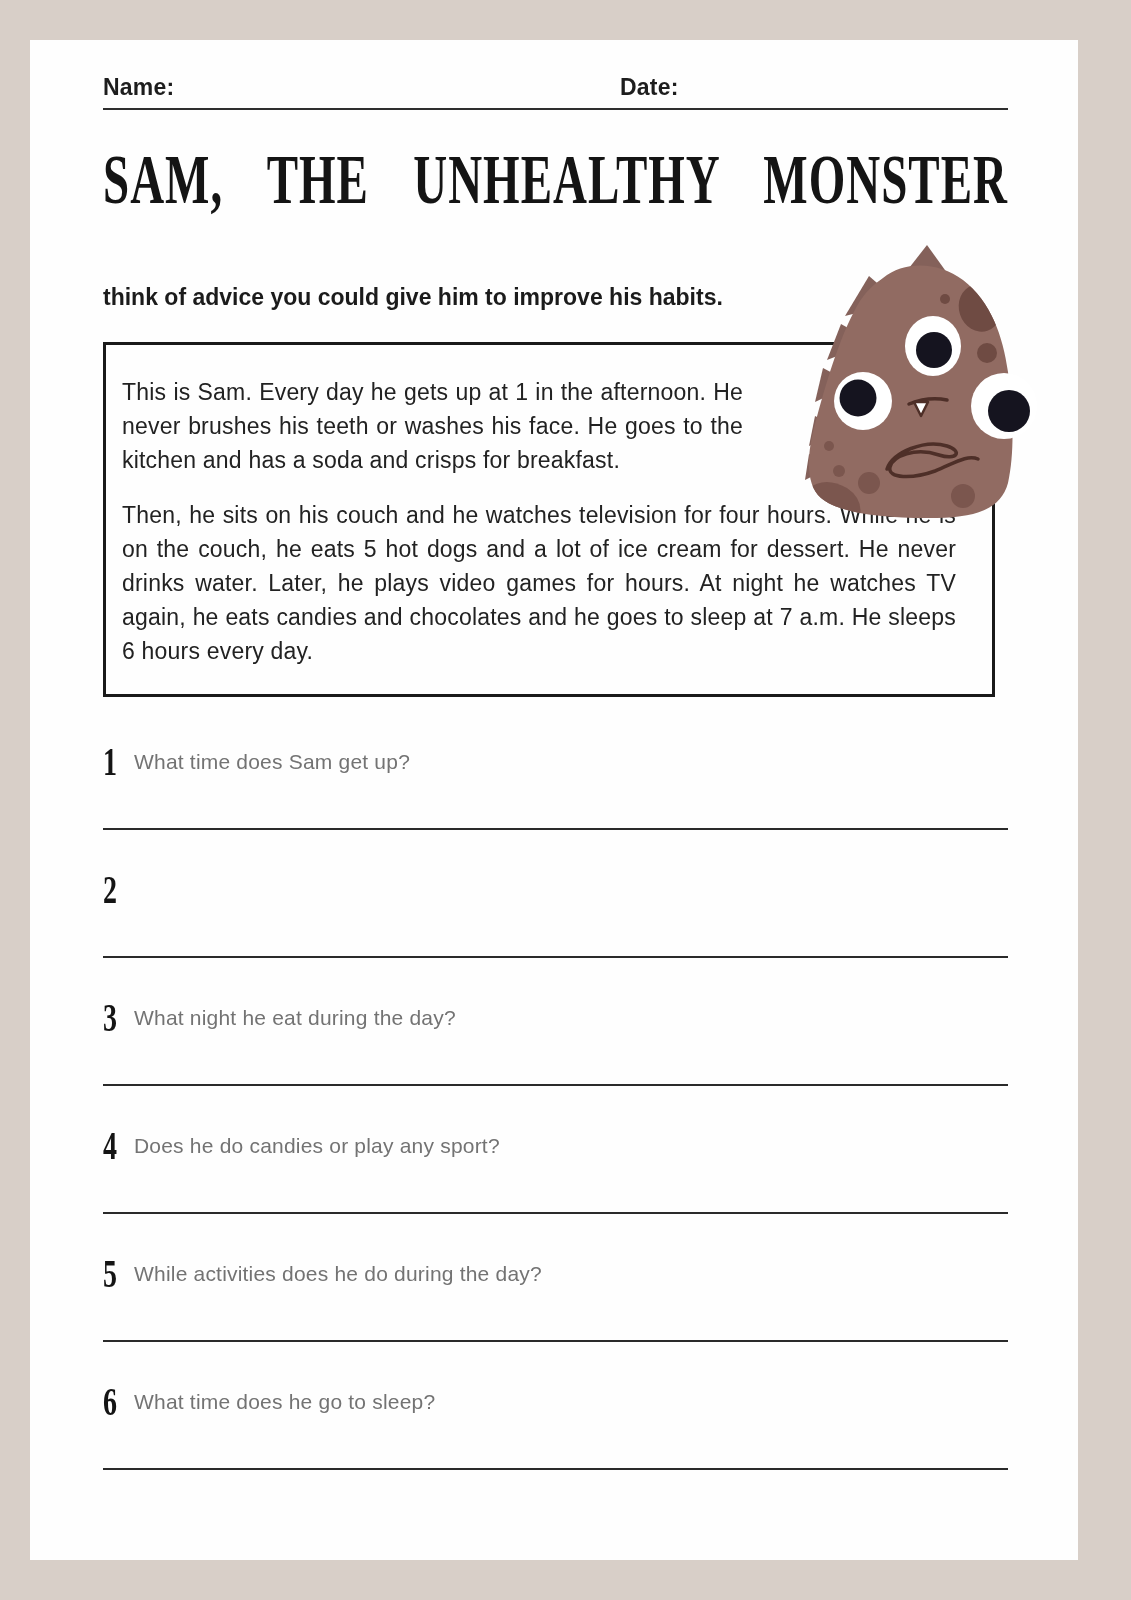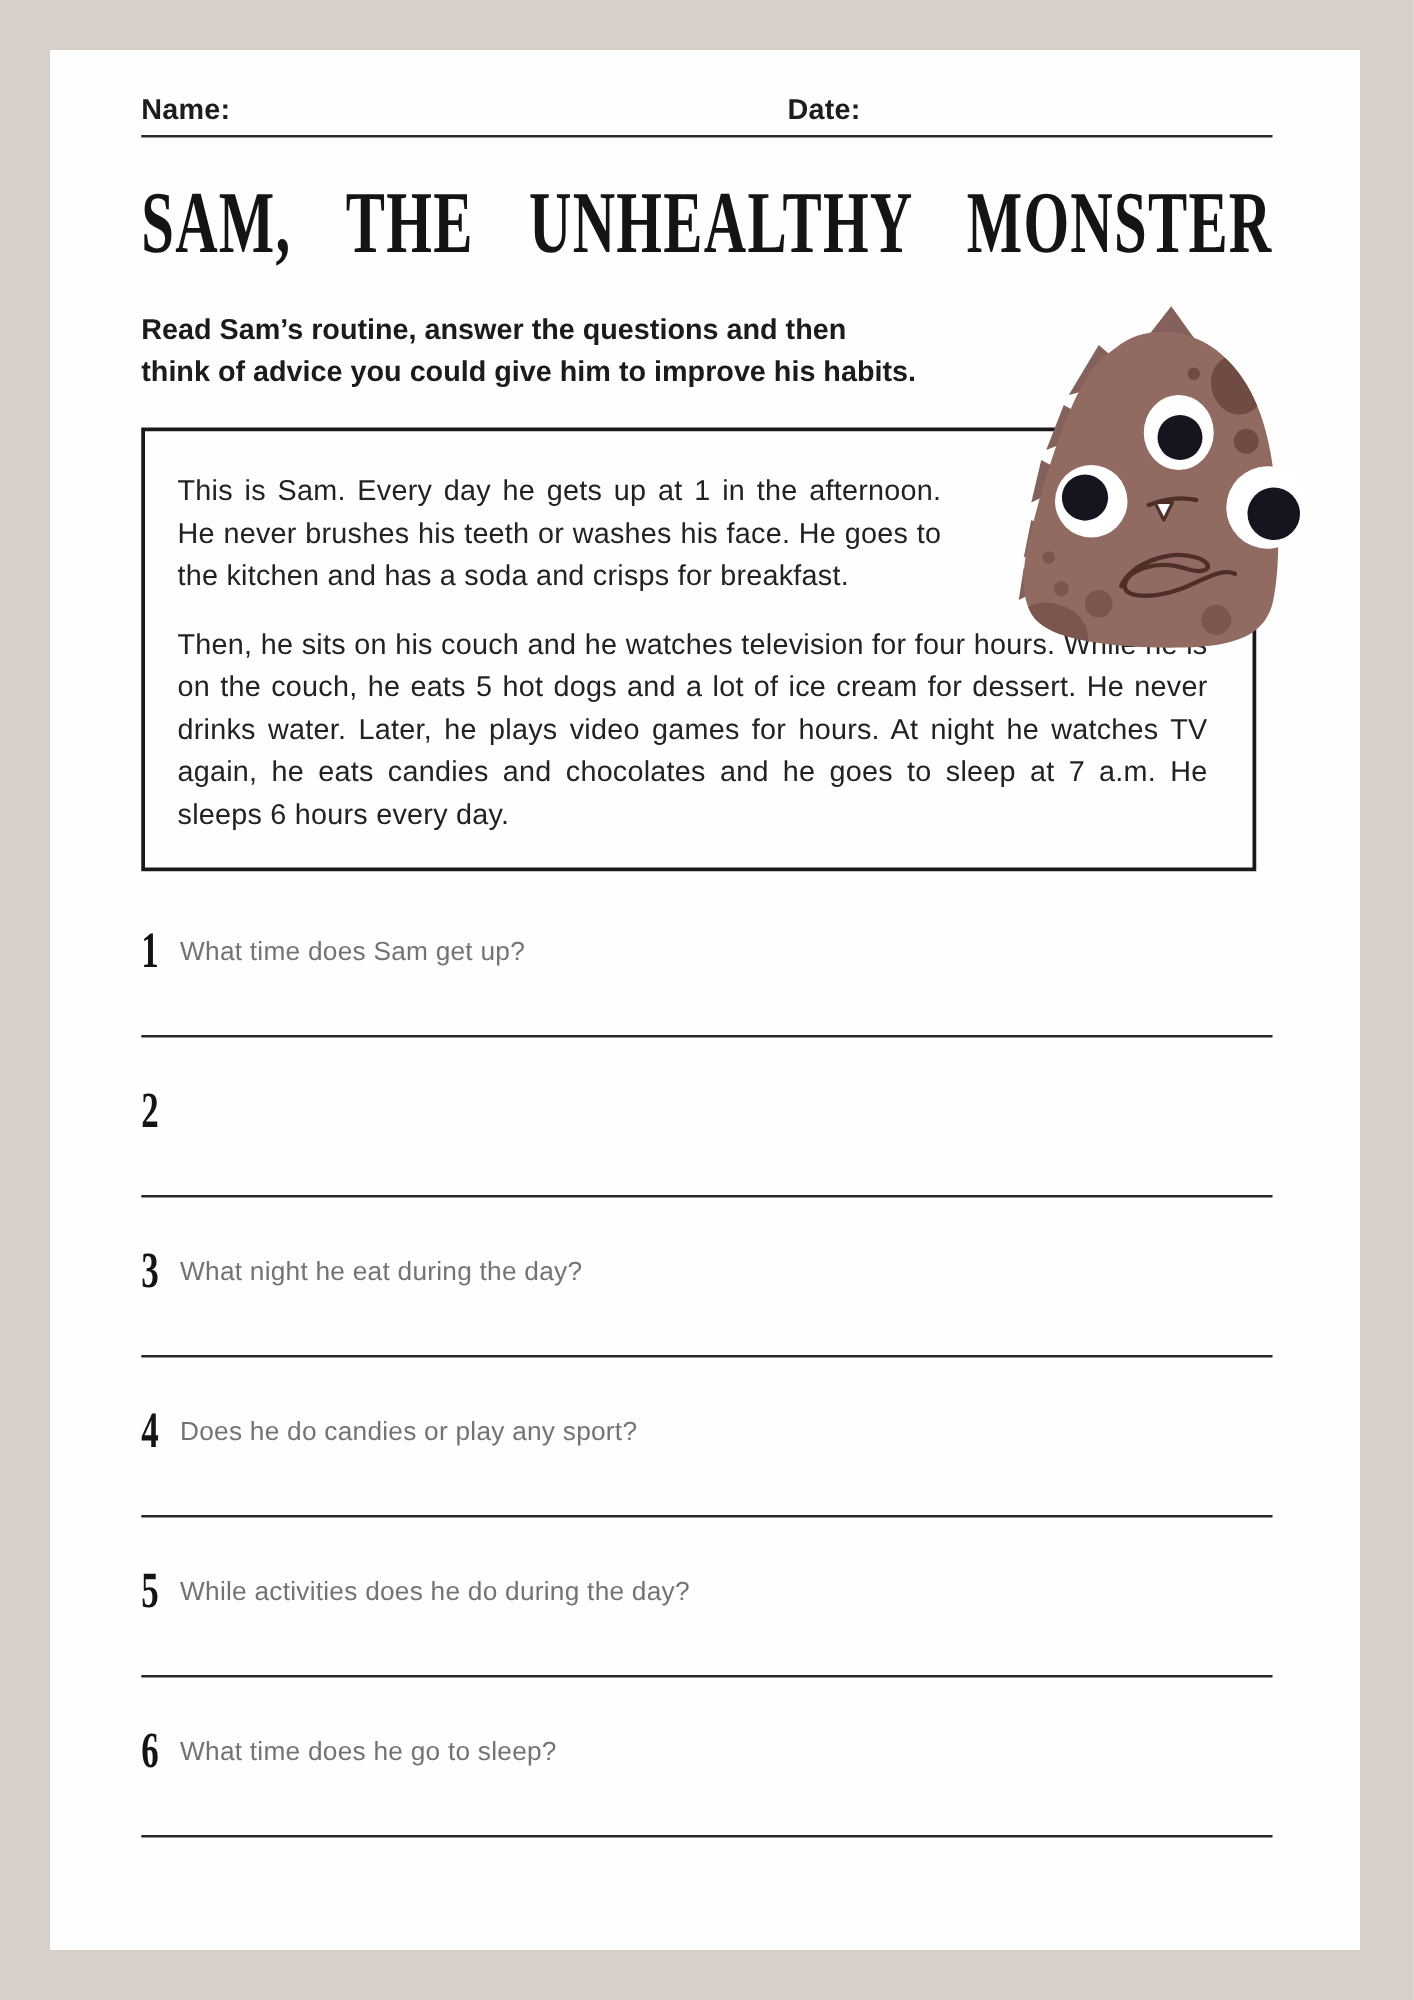--- a/index.html
+++ b/index.html
@@ -3,21 +3,21 @@
 <meta charset="utf-8">
 <style>
   html,body{margin:0;padding:0;}
   body{
     width:1131px;height:1600px;position:relative;overflow:hidden;
     background:#D8CFC8;
     font-family:"Liberation Sans", sans-serif;
     color:#1D1D1D;
   }
   .paper{
-    position:absolute;left:40px;top:40px;width:1048px;height:1520px;
+    position:absolute;left:30px;top:40px;width:1048px;height:1520px;
     background:#FEFEFE;box-sizing:border-box;
     padding:34px 70px 0 73px;
   }
   
   .header-row{display:flex;align-items:baseline;font-weight:bold;font-size:23px;letter-spacing:.2px;}
   .header-name{width:517px;}
   .header-line{border-bottom:2px solid #2E2E2E;margin-top:7px;}
   
   .title{
     margin:34px 0 0 0;
@@ -34,21 +34,21 @@
     margin-top:52px;
     font-size:23px;line-height:34px;font-weight:bold;color:#1B1B1B;
   }
   
   .reading-box{
     position:relative;
     margin-top:28px;
     border:3px solid #1A1A1A;
     box-sizing:border-box;
     width:892px;
-    padding:30px 36px 26px 26px;
+    padding:30px 36px 26px 16px;
     background:#FEFEFE;
   }
   .reading-box p{
     margin:0;font-size:23px;line-height:34px;letter-spacing:.2px;
     text-align:justify;color:#222;
   }
   .reading-box p.p1{margin-right:213px;}
   .reading-box p.p2{margin-top:21px;}
   .monster{position:absolute;top:-105px;right:-46px;width:251px;height:281px;}
   
@@ -71,21 +71,21 @@
 
   <div class="header-row">
     <div class="header-name">Name:</div>
     <div class="header-date">Date:</div>
   </div>
   <div class="header-line"></div>
 
   <h1 class="title">SAM, THE UNHEALTHY MONSTER</h1>
 
   <div class="instructions">
-    <span>Read Sam’s routine, answer the questions and then</span><br>
+    <br>
     <span>think of advice you could give him to improve his habits.</span>
   </div>
 
   <div class="reading-box">
     <p class="p1">This is Sam. Every day he gets up at 1 in the afternoon. He never brushes his teeth or washes his face. He goes to the kitchen and has a soda and crisps for breakfast.</p>
     <p class="p2">Then, he sits on his couch and he watches television for four hours. While he is on the couch, he eats 5 hot dogs and a lot of ice cream for dessert. He never drinks water. Later, he plays video games for hours. At night he watches TV again, he eats candies and chocolates and he goes to sleep at 7 a.m. He sleeps 6 hours every day.</p>
 
     <svg class="monster" viewBox="0 0 251 281" aria-hidden="true">
       <defs>
         <clipPath id="bodyClip">

